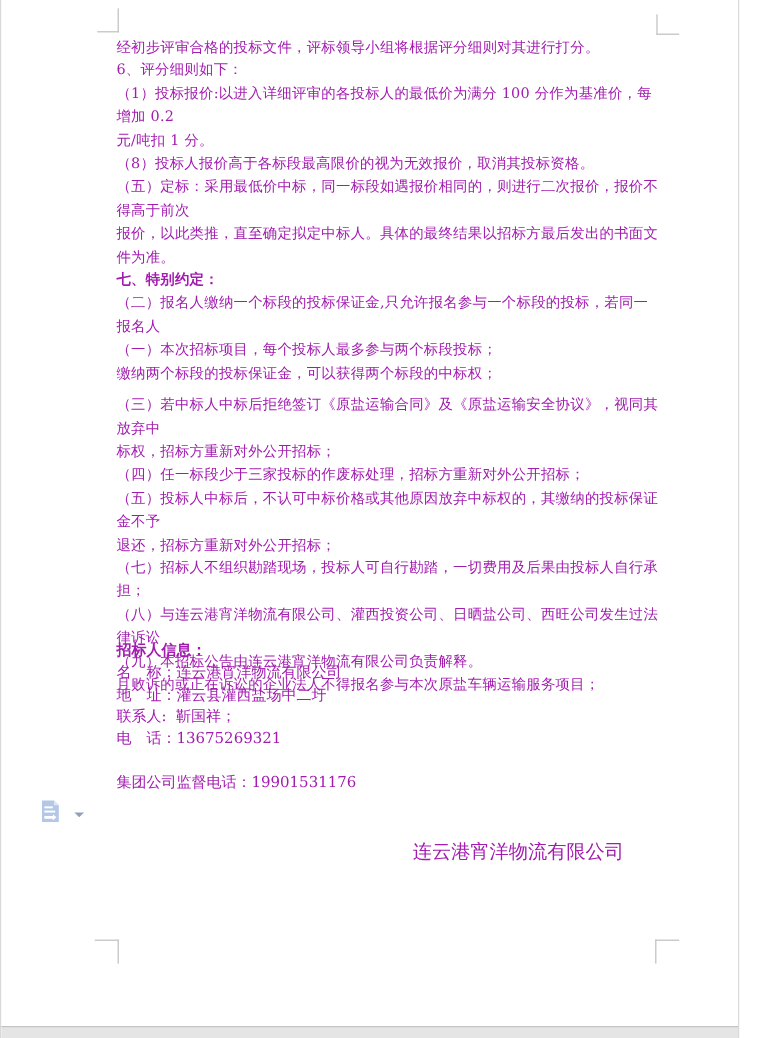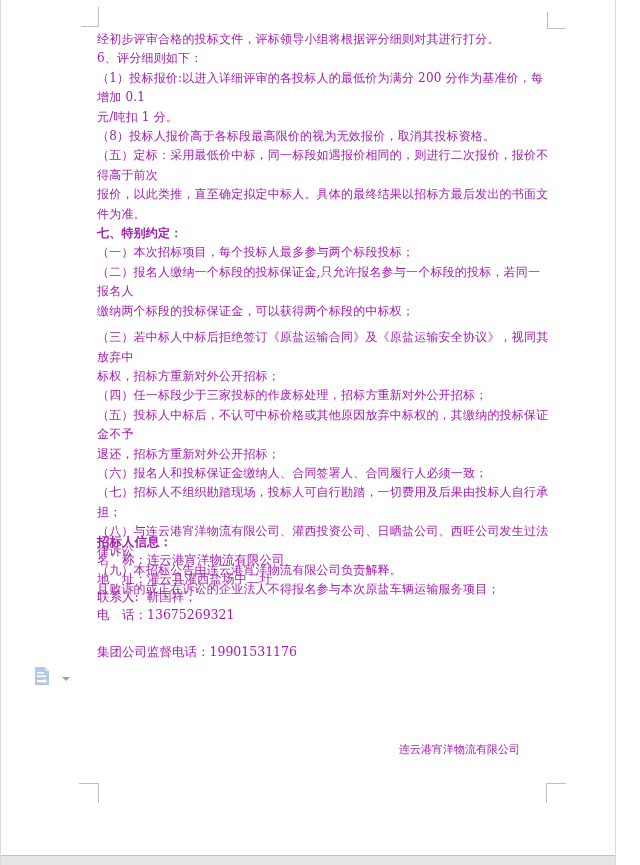--- a/index.html
+++ b/index.html
@@ -51,22 +51,21 @@
     font-size: 12.5px;
   }
   .bidder-info .line { line-height: 18.3px; }
   .bidder-info .blank { height: 18.3px; }
 
   .signature {
     position: absolute;
     right: 95px;
     top: 701px;
     text-align: right;
-    font-size: 11px;
-    margin-top: 40px;
+    font-size: 16px;
   }
   .signature .line { line-height: 18.5px; }
 
   
   .paste-widget { position: absolute; left: 32px; top: 666px; width: 40px; height: 22px; }
   .paste-icon { position: absolute; left: 0; top: 0; }
   .dropdown-arrow {
     position: absolute;
     left: 29px; top: 11px;
     width: 0; height: 0;
@@ -81,35 +80,34 @@
 <div class="page">
 
   <div class="crop tl"></div>
   <div class="crop tr"></div>
   <div class="crop bl"></div>
   <div class="crop br"></div>
 
   <div class="body-text">
     <div class="line">经初步评审合格的投标文件，评标领导小组将根据评分细则对其进行打分。</div>
     <div class="line">6、评分细则如下：</div>
-    <div class="line">（1）投标报价:以进入详细评审的各投标人的最低价为满分 200 分作为基准价，每增加 0.1</div>
+    <div class="line">（1）投标报价:以进入详细评审的各投标人的最低价为满分 100 分作为基准价，每增加 0.2</div>
     <div class="line">元/吨扣 1 分。</div>
     <div class="line">（8）投标人报价高于各标段最高限价的视为无效报价，取消其投标资格。</div>
     <div class="line">（五）定标：采用最低价中标，同一标段如遇报价相同的，则进行二次报价，报价不得高于前次</div>
     <div class="line">报价，以此类推，直至确定拟定中标人。具体的最终结果以招标方最后发出的书面文件为准。</div>
     <div class="line bold">七、特别约定：</div>
+    <div class="line">（二）报名人缴纳一个标段的投标保证金,只允许报名参与一个标段的投标，若同一报名人</div>
     <div class="line">（一）本次招标项目，每个投标人最多参与两个标段投标；</div>
-    <div class="line">（二）报名人缴纳一个标段的投标保证金,只允许报名参与一个标段的投标，若同一报名人</div>
     <div class="line">缴纳两个标段的投标保证金，可以获得两个标段的中标权；</div>
     <div class="line para-gap">（三）若中标人中标后拒绝签订《原盐运输合同》及《原盐运输安全协议》，视同其放弃中</div>
     <div class="line">标权，招标方重新对外公开招标；</div>
     <div class="line">（四）任一标段少于三家投标的作废标处理，招标方重新对外公开招标；</div>
     <div class="line">（五）投标人中标后，不认可中标价格或其他原因放弃中标权的，其缴纳的投标保证金不予</div>
     <div class="line">退还，招标方重新对外公开招标；</div>
-    <div class="line">（六）报名人和投标保证金缴纳人、合同签署人、合同履行人必须一致；</div>
     <div class="line">（七）招标人不组织勘踏现场，投标人可自行勘踏，一切费用及后果由投标人自行承担；</div>
     <div class="line">（八）与连云港宵洋物流有限公司、灌西投资公司、日晒盐公司、西旺公司发生过法律诉讼</div>
     <div class="line">（九）本招标公告由连云港宵洋物流有限公司负责解释。</div>
     <div class="line">且败诉的或正在诉讼的企业法人不得报名参与本次原盐车辆运输服务项目；</div>
   </div>
 
   <div class="bidder-info">
     <div class="line bold">招标人信息：</div>
     <div class="line">名　称：连云港宵洋物流有限公司</div>
     <div class="line">地　址：灌云县灌西盐场中二圩</div>

